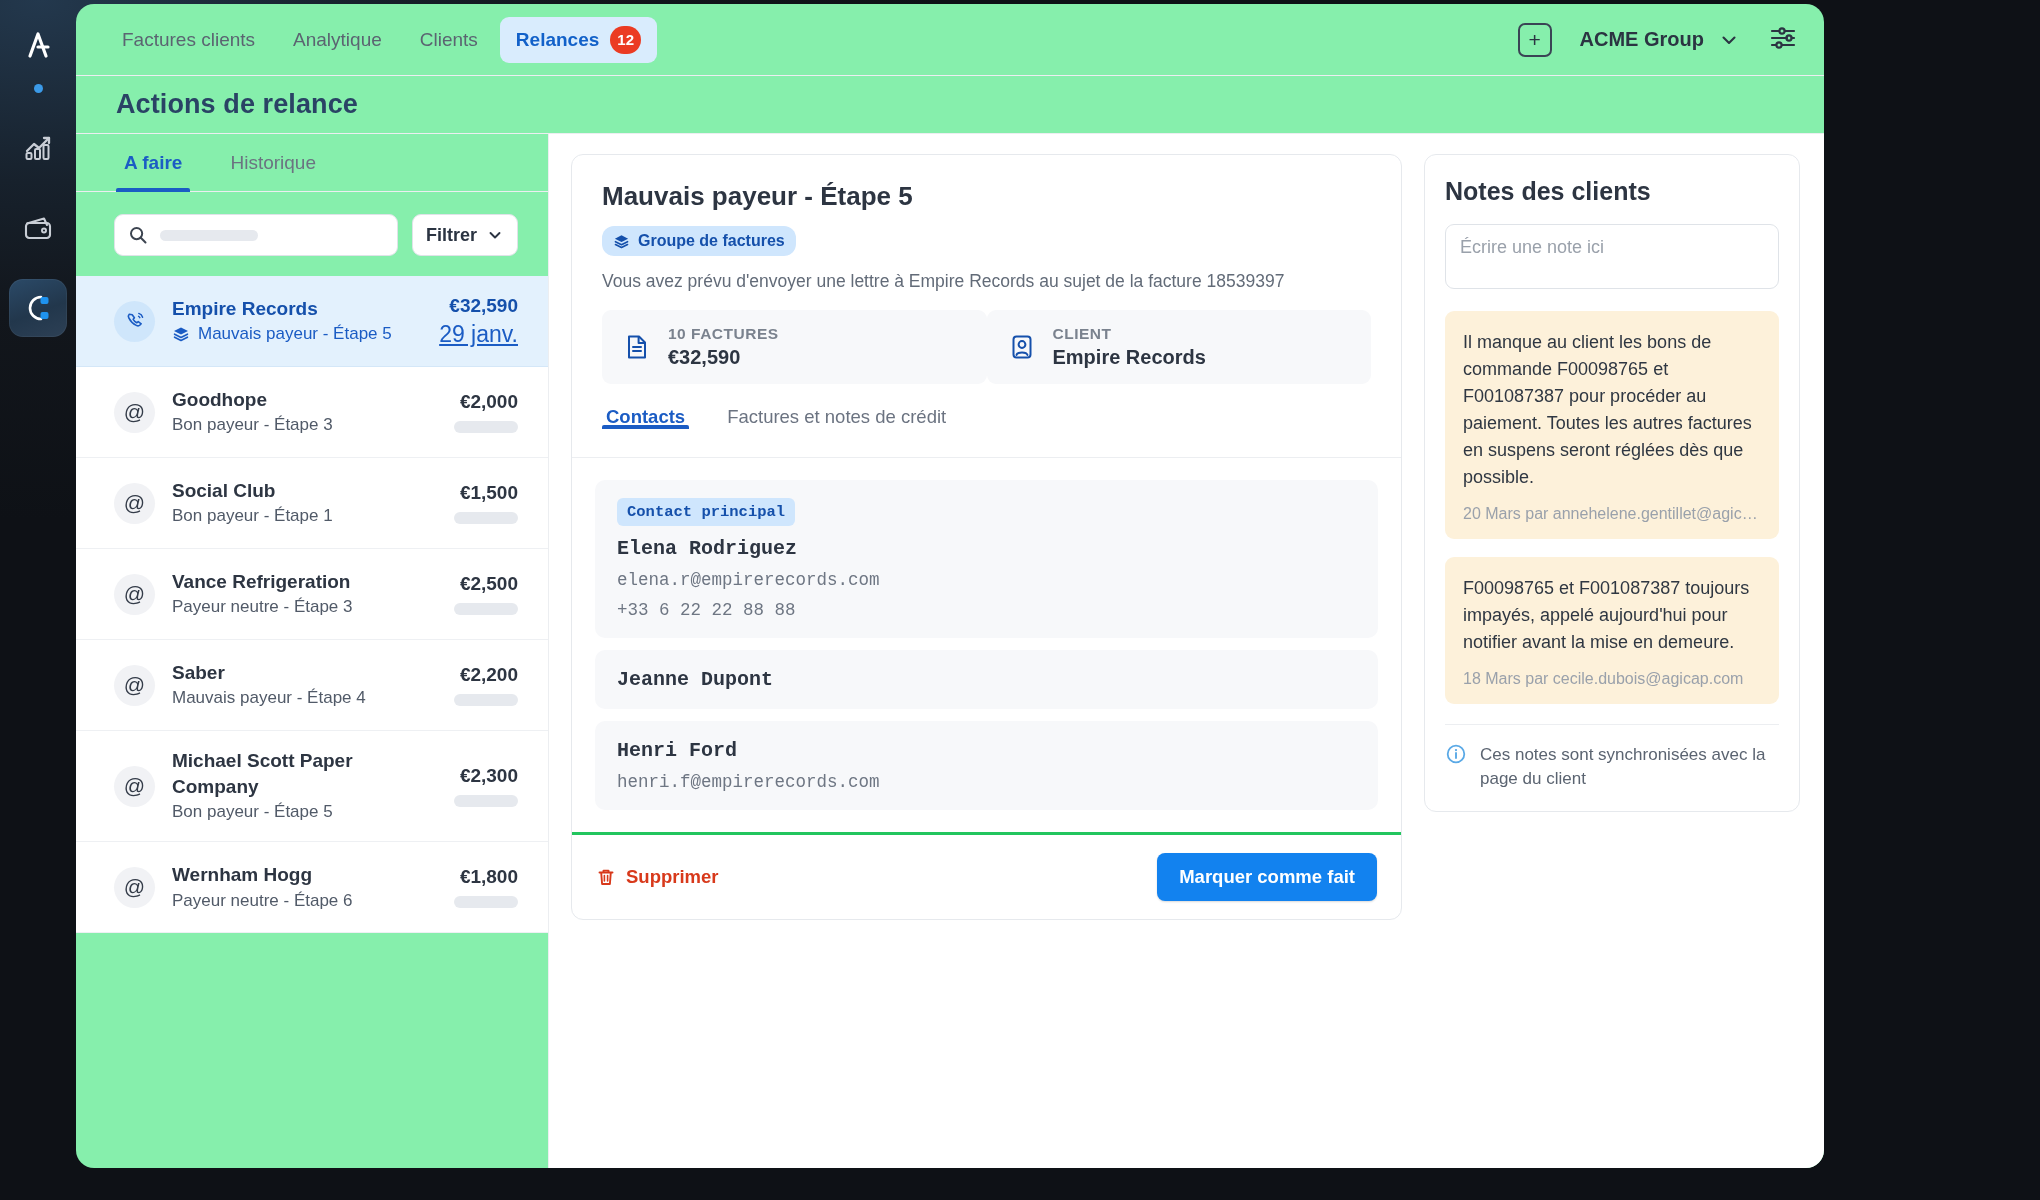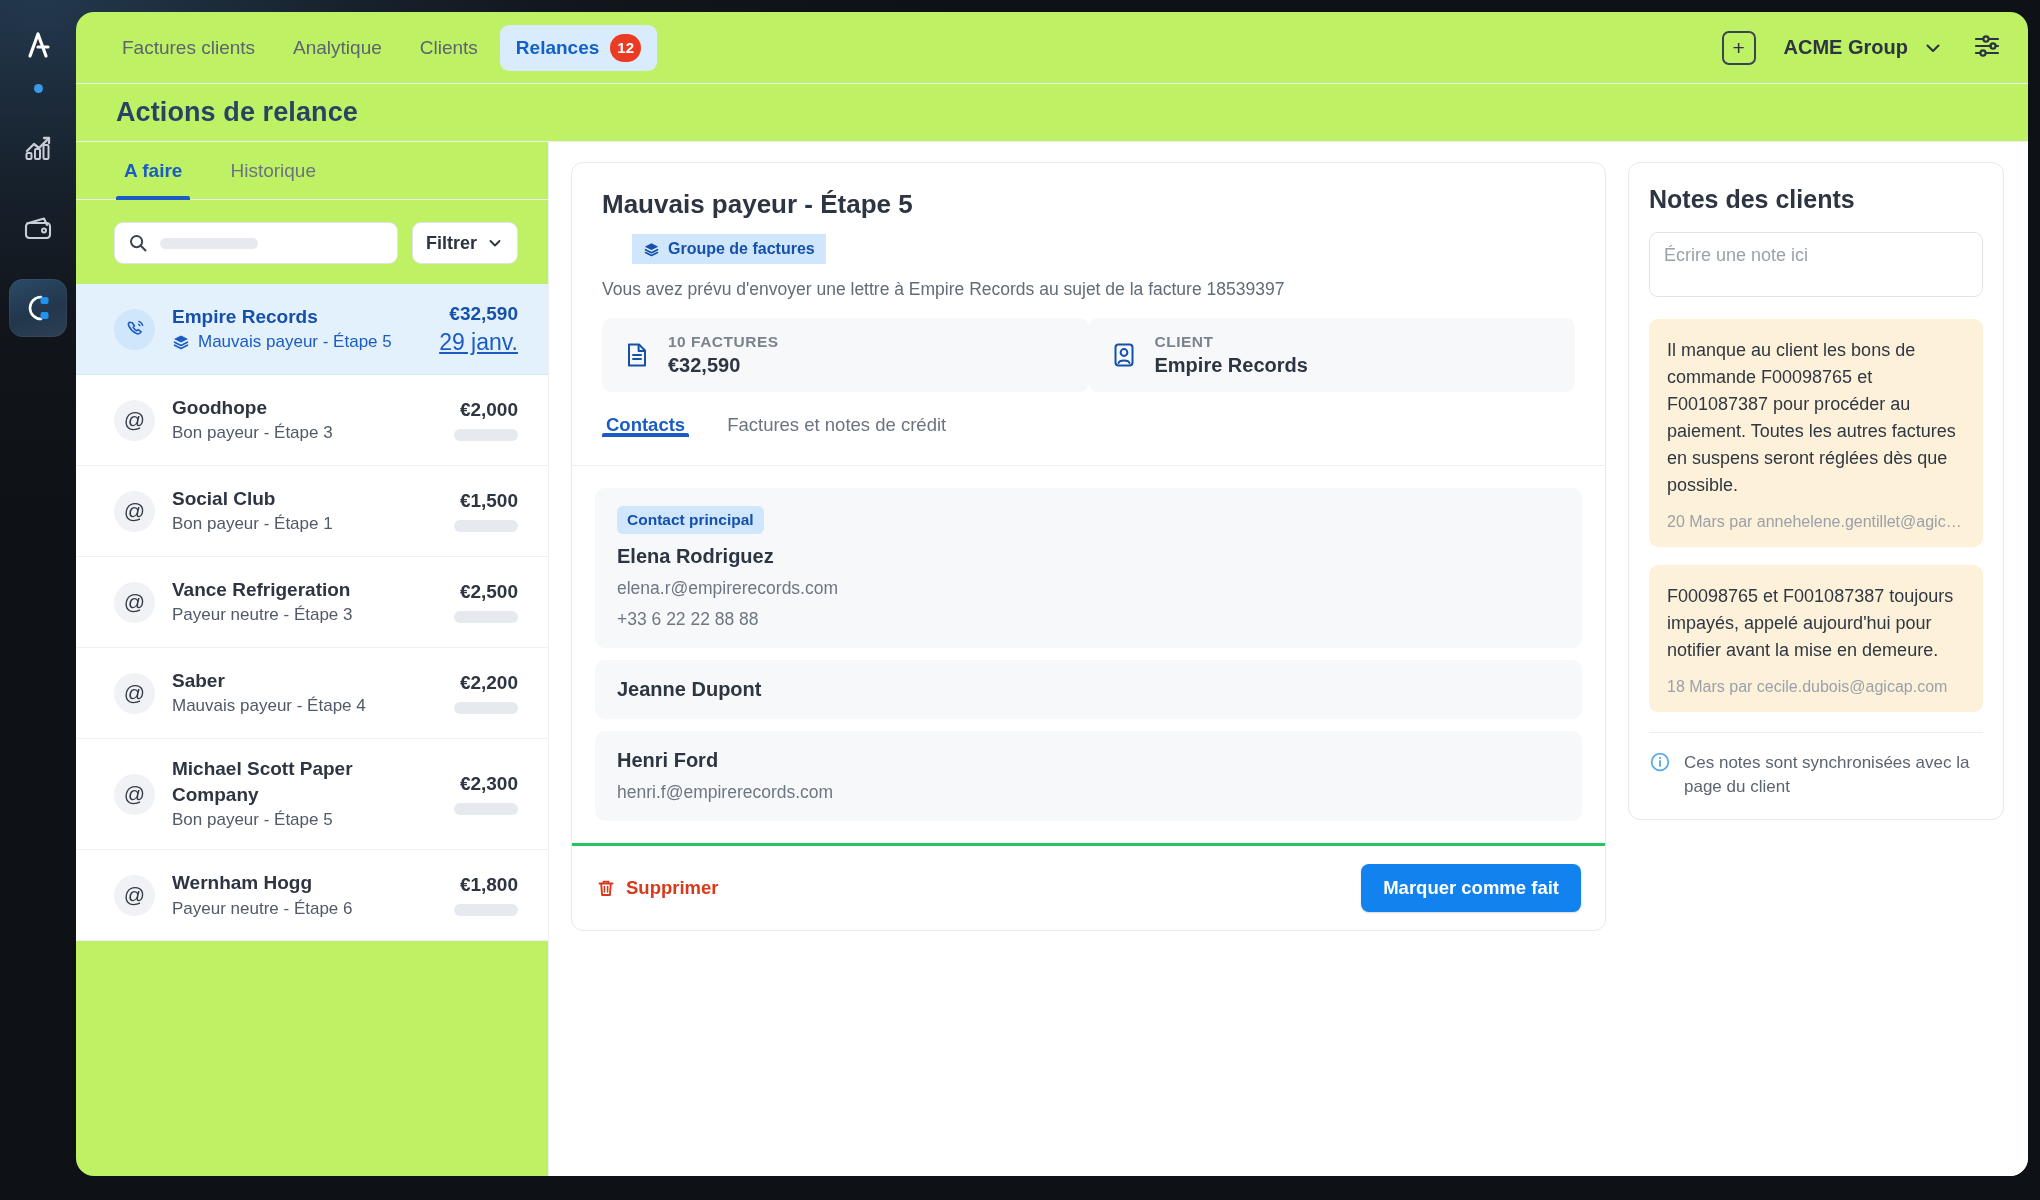--- a/index.html
+++ b/index.html
@@ -33,23 +33,23 @@
     display: flex; align-items: center; justify-content: center;
     margin-bottom: 22px;
   }
   .rail-item.active {
     background: linear-gradient(160deg, #2b4a68 0%, #22374c 55%, #2d4055 100%);
     box-shadow: inset 0 0 0 1px rgba(255,255,255,.05);
   }
 
   
   .window {
-    position: absolute; left: 76px; top: 12px;
-    width: 1952px; height: 1164px;
-    background: #bef264;
+    position: absolute; left: 76px; top: 4px;
+    width: 1748px; height: 1164px;
+    background: #86efac;
     border-radius: 18px 18px 18px 18px;
     overflow: hidden;
   }
 
   
   .topnav {
     height: 72px; border-bottom: 1px solid #eceef1;
     display: flex; align-items: center; padding: 0 26px 0 30px;
     position: relative;
   }
@@ -140,42 +140,42 @@
   .detail-col { flex: 1; padding: 20px 22px 0 22px; background: #fff; }
   .detail-card {
     border: 1px solid #e6e9ed; border-radius: 12px; background: #fff;
     overflow: hidden;
   }
   .detail-head { padding: 26px 30px 22px 30px; }
   .detail-title { font-size: 26px; font-weight: 700; color: #2d3542; }
   .chip-group {
     display: inline-flex; align-items: center; gap: 8px;
     background: #cfe6fd; color: #1550ab; font-size: 16px; font-weight: 700;
-    border-radius: 0; padding: 6px 11px; margin-top: 14px; margin-left: 30px;
+    border-radius: 12px; padding: 6px 11px; margin-top: 14px;
   }
   .detail-desc { font-size: 17.5px; color: #626b78; margin-top: 15px; }
   .info-cards { display: flex; margin-top: 18px; }
   .info-card {
     flex: 1; background: #f7f8fa; border-radius: 9px;
     display: flex; align-items: center; gap: 16px; padding: 15px 20px;
   }
   .info-label { font-size: 15.5px; font-weight: 700; color: #7a828e; letter-spacing: .5px; }
   .info-value { font-size: 20px; font-weight: 700; color: #2d3542; margin-top: 3px; }
 
   .detail-tabs { display: flex; padding: 0 30px; border-bottom: 1px solid #eceef1; height: 52px; align-items: flex-start; }
   .detail-tab {
     font-size: 18.5px; color: #6b7381; display: flex; align-items: center;
     padding: 0 4px; margin-right: 34px; position: relative; cursor: pointer;
   }
   .detail-tab.active { color: #1b5cc4; font-weight: 700; }
   .detail-tab.active::after {
     content:""; position:absolute; left:0; right:0; bottom:-1px; height:4px;
     background:#1b5cc4; border-radius: 2px 2px 0 0;
   }
-  .contacts-wrap { padding: 22px 23px 22px 23px; display: flex; flex-direction: column; gap: 12px; }
+  .contacts-wrap { padding: 22px 23px 22px 23px; display: flex; flex-direction: column; gap: 12px; font-family: Liberation Mono, monospace; }
   .contact-card { background: #f7f8fa; border-radius: 10px; padding: 18px 22px; }
   .contact-chip {
     display: inline-block; background: #cfe6fd; color: #1550ab;
     font-size: 15.5px; font-weight: 700; border-radius: 6px; padding: 5px 10px;
     margin-bottom: 11px;
   }
   .contact-name { font-size: 20px; font-weight: 700; color: #2d3542; }
   .contact-line { font-size: 17.5px; color: #6e7683; margin-top: 10px; }
   .detail-foot {
     border-top: 3px solid #22c55e; padding: 18px 24px;

